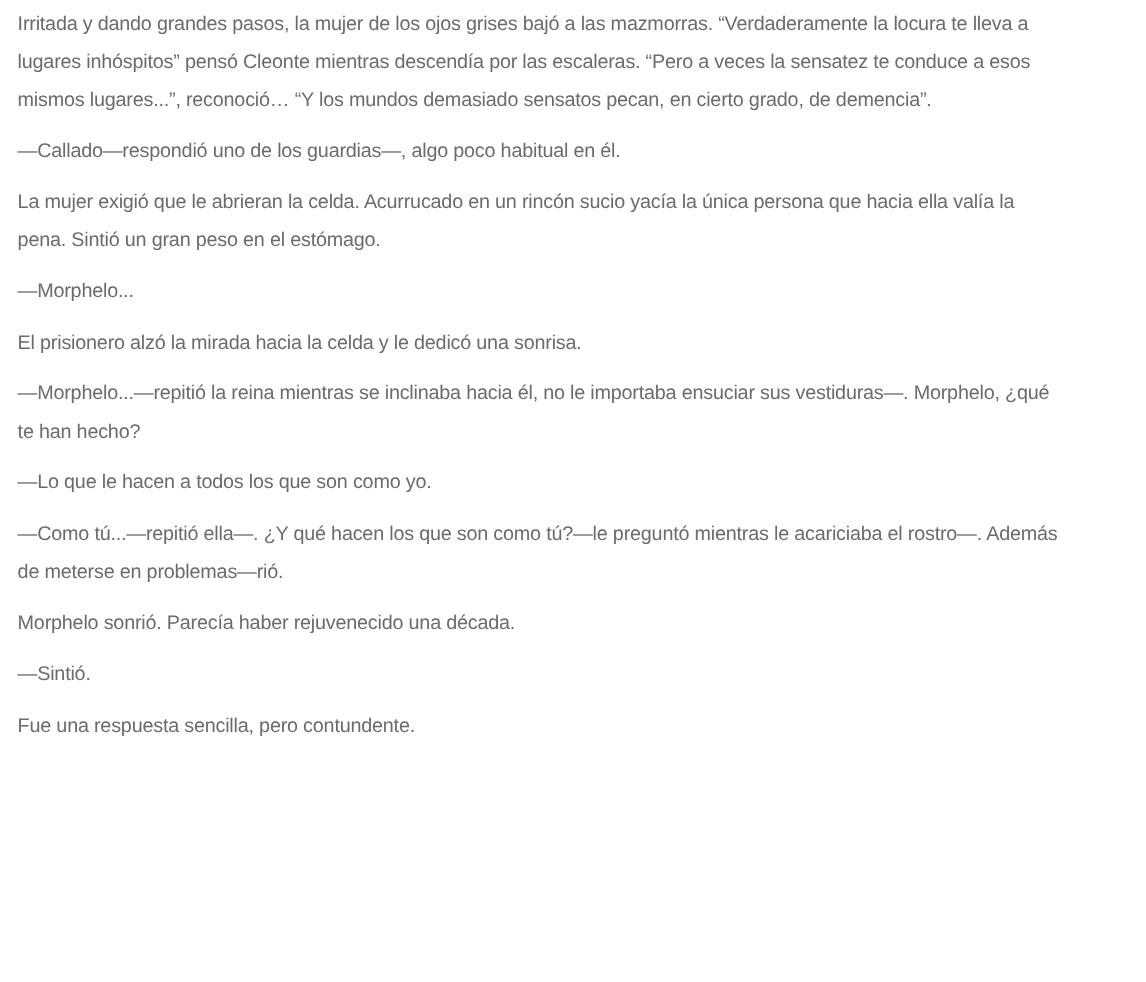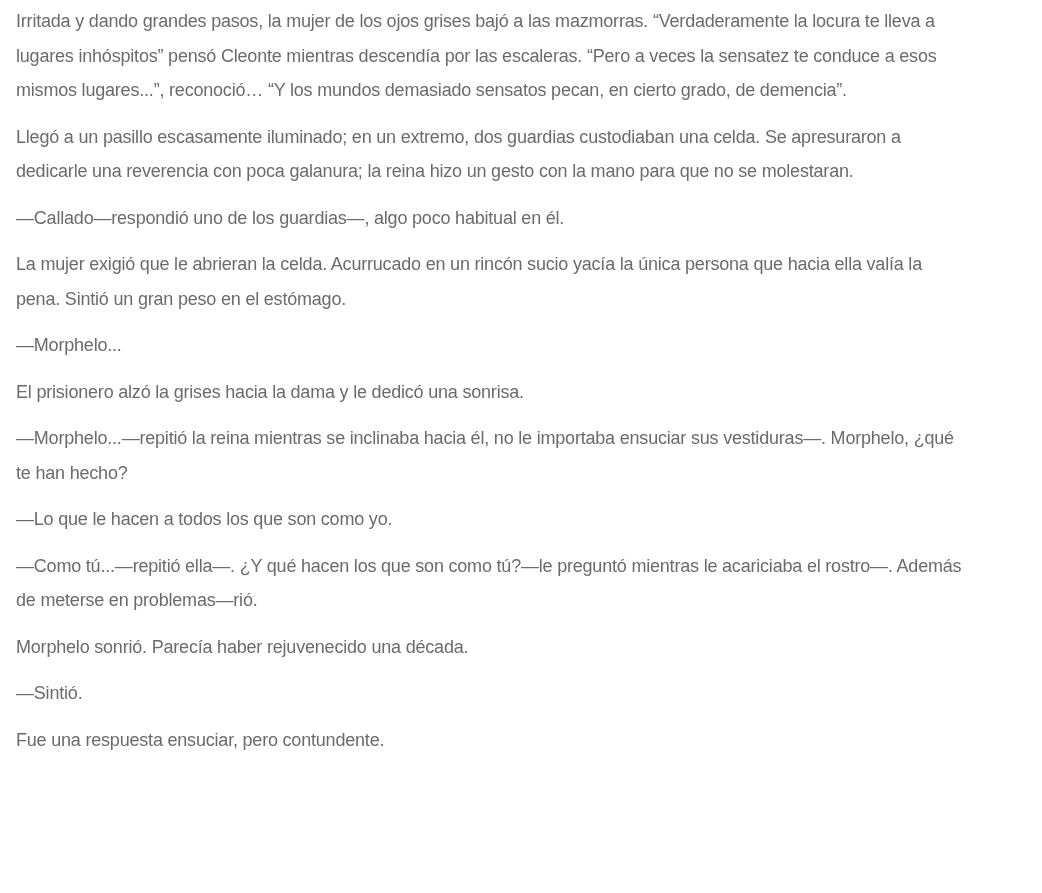--- a/index.html
+++ b/index.html
@@ -28,24 +28,23 @@
     color: #6b6b6b;
     text-align: left;
     white-space: normal;
   }
 </style>
 </head>
 <body>
 
 <div class="page">
   <p class="story-paragraph">Irritada y dando grandes pasos, la mujer de los ojos grises bajó a las mazmorras. “Verdaderamente la locura te lleva a lugares inhóspitos” pensó Cleonte mientras descendía por las escaleras. “Pero a veces la sensatez te conduce a esos mismos lugares...”, reconoció… “Y los mundos demasiado sensatos pecan, en cierto grado, de demencia”.</p>
-  <p class="story-paragraph">Llegó a un pasillo escasamente iluminado; en un extremo, dos guardias custodiaban una celda. Se apresuraron a dedicarle una reverencia con poca galanura; la reina hizo un gesto con la mano para que no se molestaran.</p>
   <p class="story-paragraph">—Callado—respondió uno de los guardias—, algo poco habitual en él.</p>
   <p class="story-paragraph">La mujer exigió que le abrieran la celda. Acurrucado en un rincón sucio yacía la única persona que hacia ella valía la pena. Sintió un gran peso en el estómago.</p>
   <p class="story-paragraph">—Morphelo...</p>
-  <p class="story-paragraph">El prisionero alzó la grises hacia la dama y le dedicó una sonrisa.</p>
+  <p class="story-paragraph">El prisionero alzó la mirada hacia la celda y le dedicó una sonrisa.</p>
   <p class="story-paragraph">—Morphelo...—repitió la reina mientras se inclinaba hacia él, no le importaba ensuciar sus vestiduras—. Morphelo, ¿qué te han hecho?</p>
   <p class="story-paragraph">—Lo que le hacen a todos los que son como yo.</p>
   <p class="story-paragraph">—Como tú...—repitió ella—. ¿Y qué hacen los que son como tú?—le preguntó mientras le acariciaba el rostro—. Además de meterse en problemas—rió.</p>
   <p class="story-paragraph">Morphelo sonrió. Parecía haber rejuvenecido una década.</p>
   <p class="story-paragraph">—Sintió.</p>
-  <p class="story-paragraph">Fue una respuesta ensuciar, pero contundente.</p>
+  <p class="story-paragraph">Fue una respuesta sencilla, pero contundente.</p>
 </div>
 
 </body></html>

